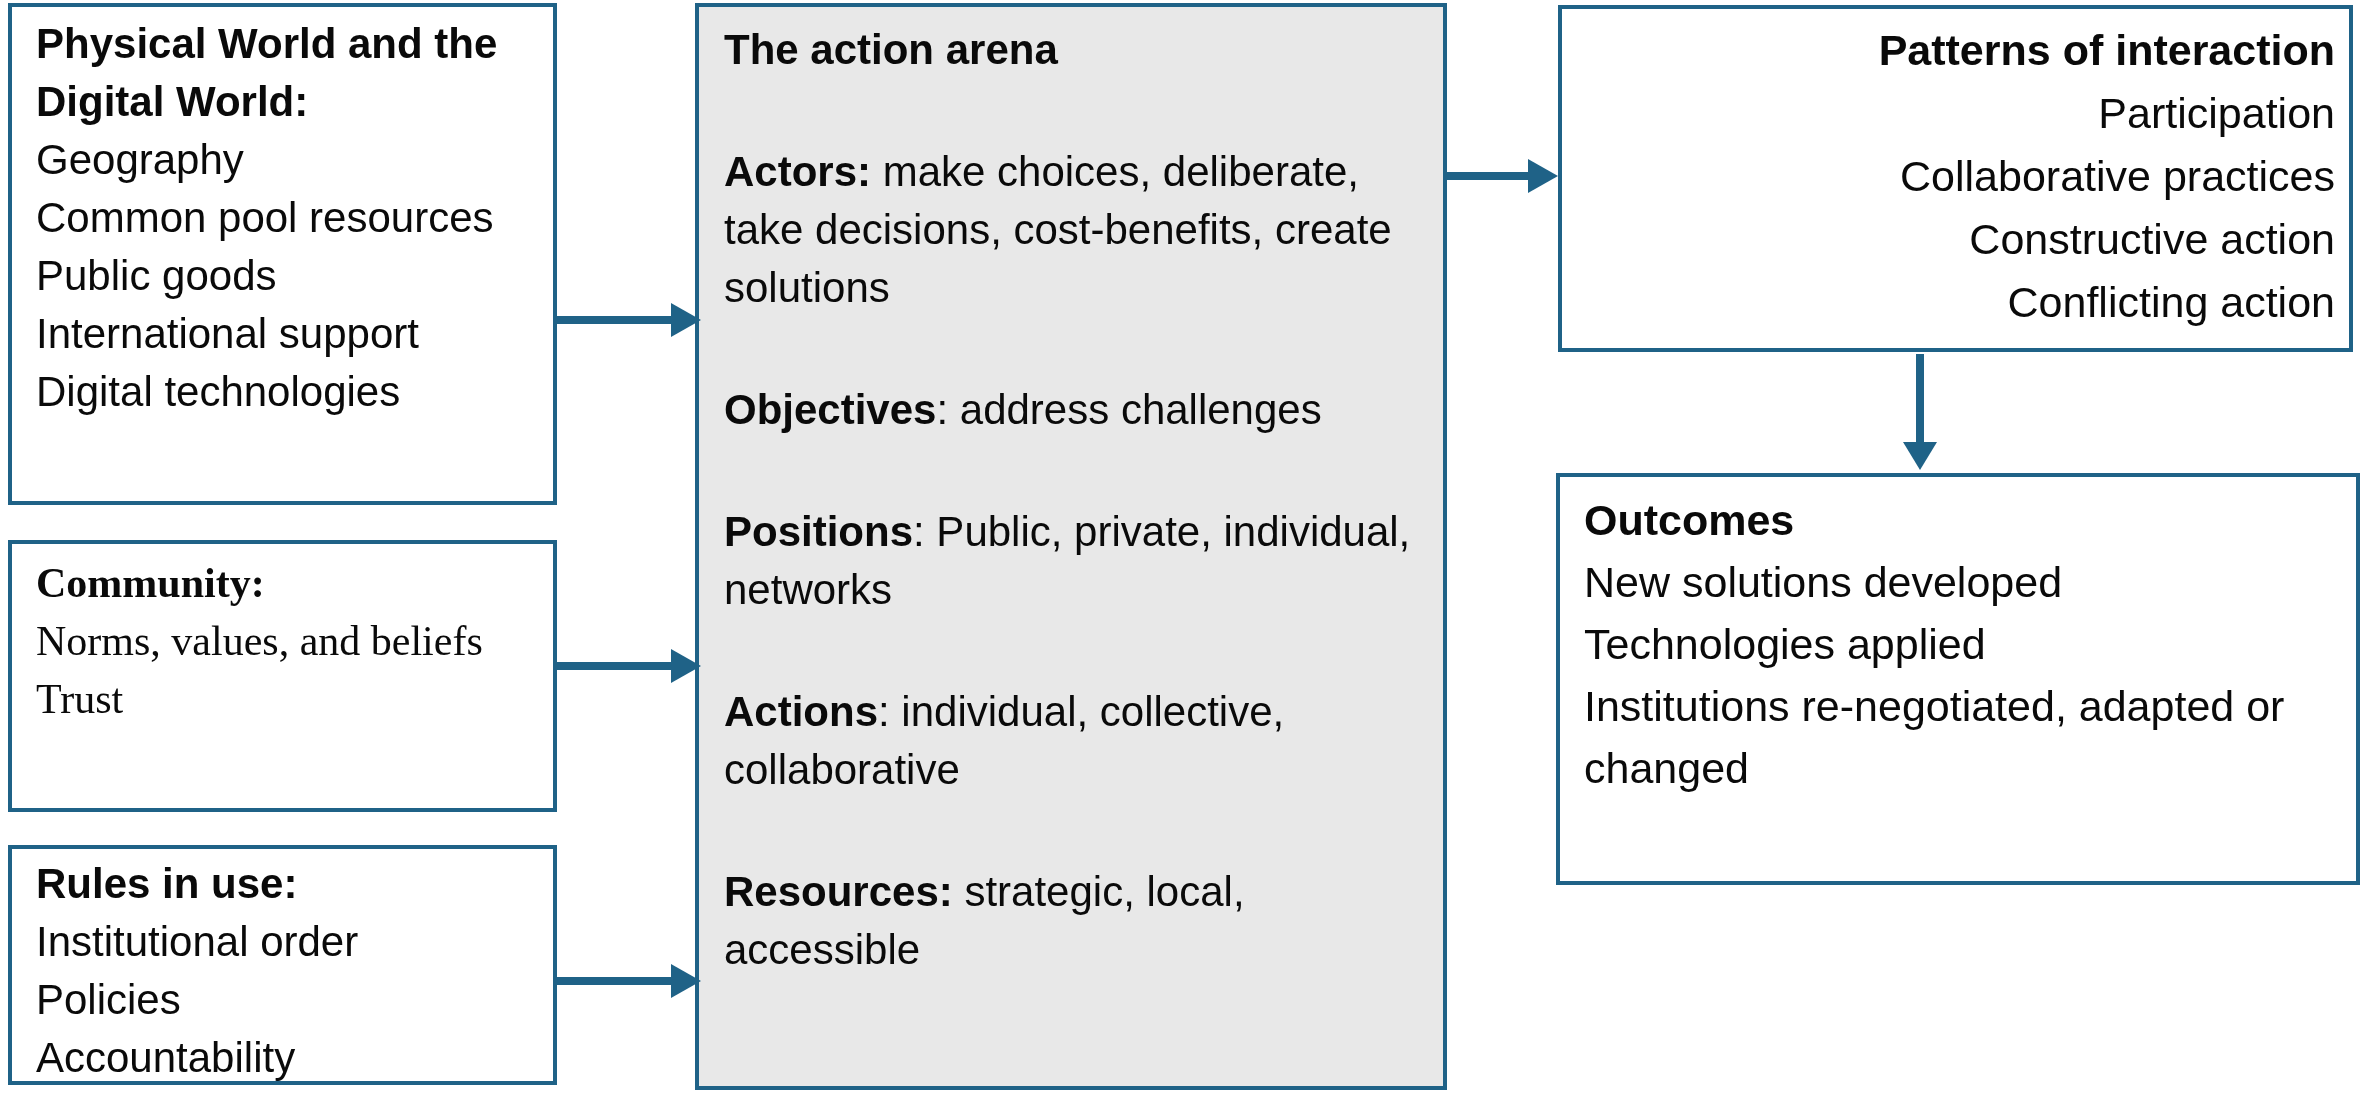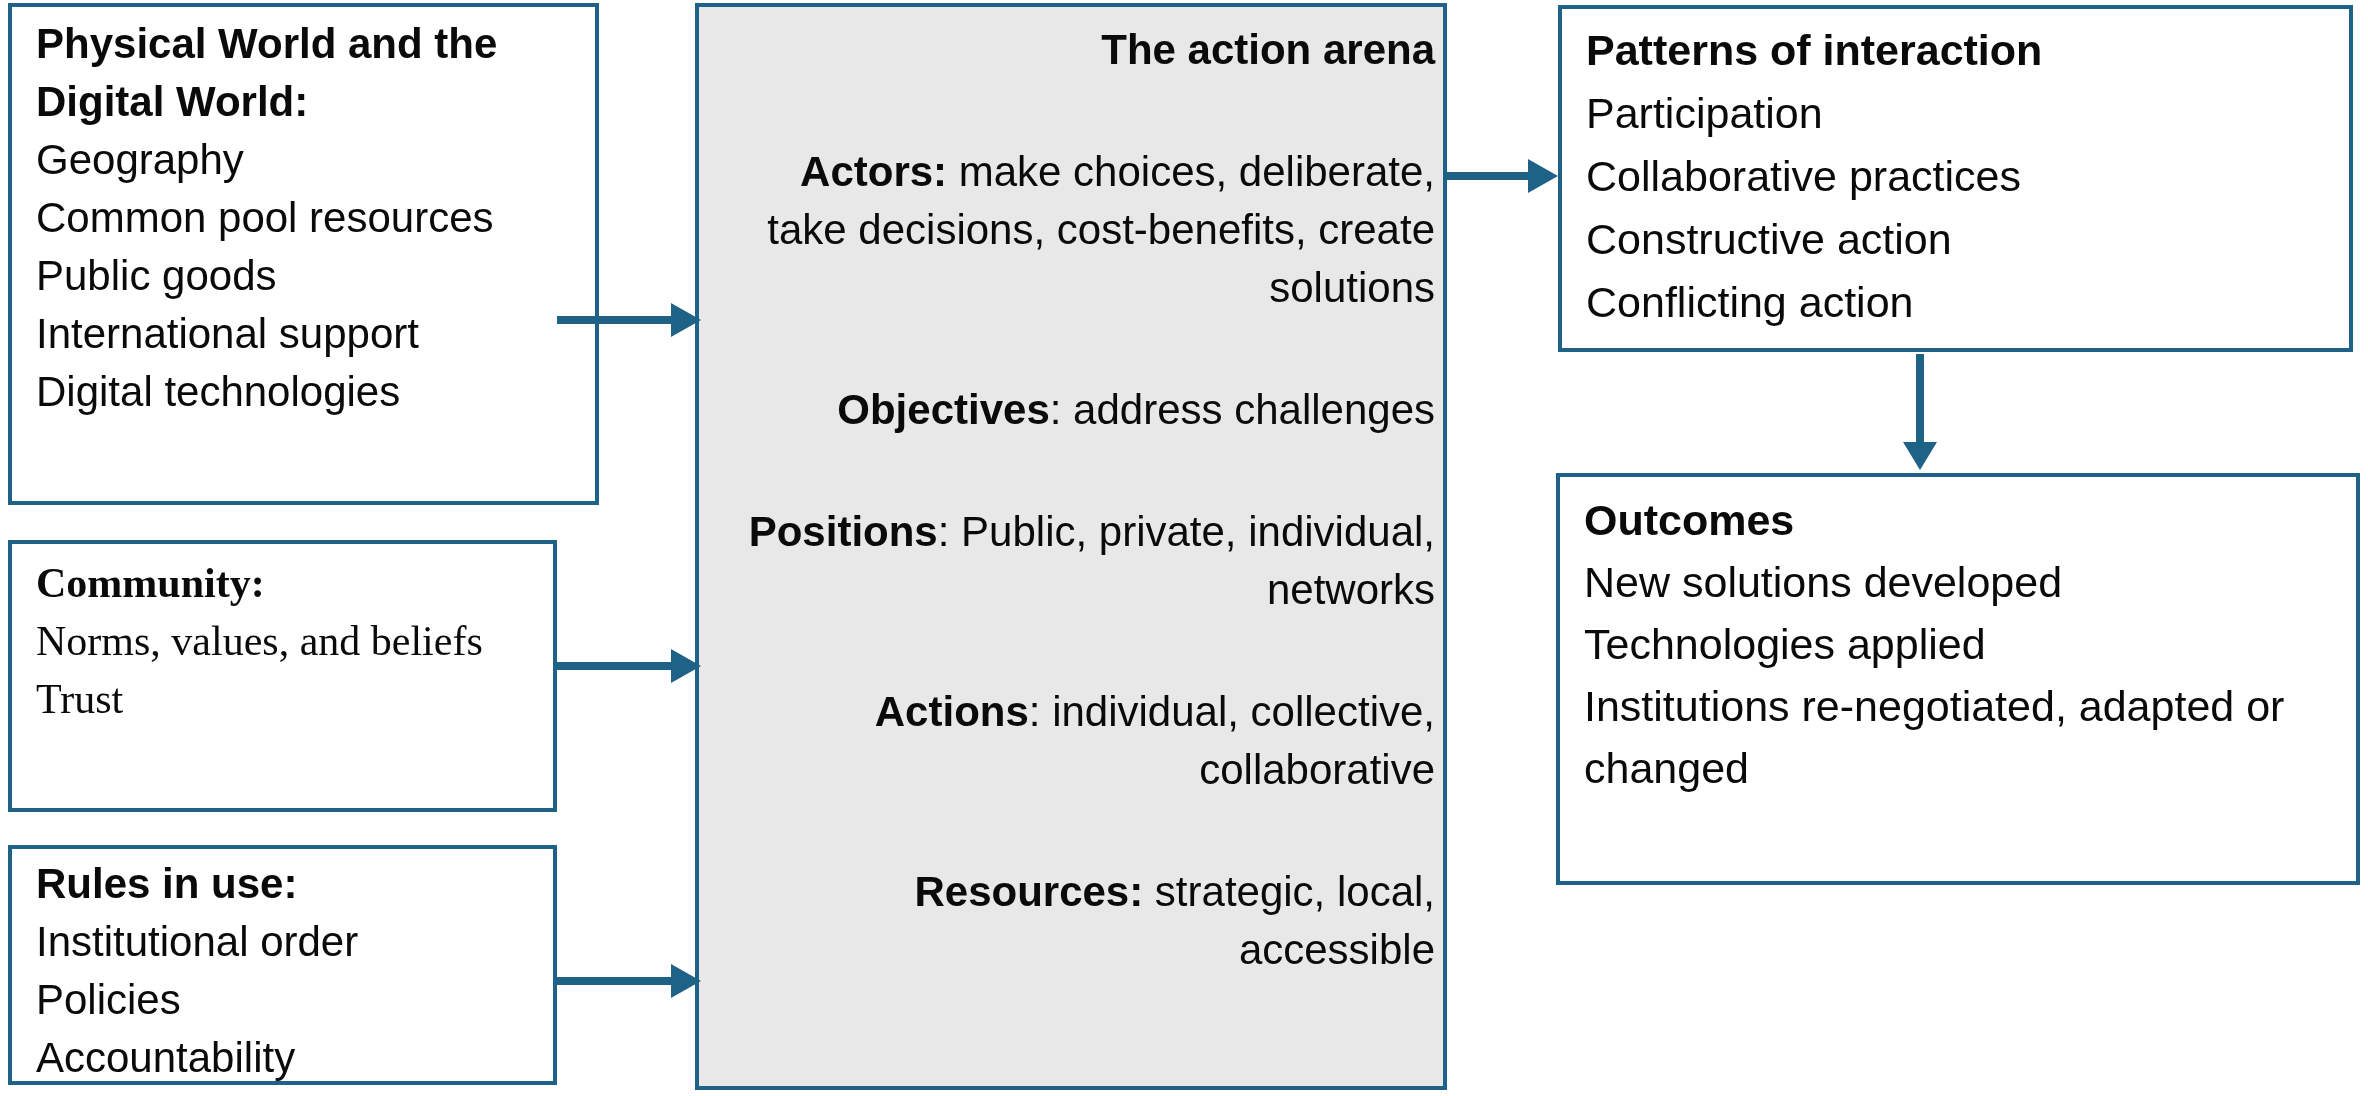--- a/index.html
+++ b/index.html
@@ -16,33 +16,32 @@
     border:4px solid #1f6287;
     background:#ffffff;
     box-sizing:border-box;
     font-size:42px;
     line-height:58px;
   }
   .box .title{font-weight:700;}
   .arena{
     background:#e8e8e8;
     padding:14px 8px 0 25px;
-    text-align:right;
   }
   .arena .para{margin:64px 0 0 0;}
   .arena .title{margin:0;}
   .b{font-weight:700;}
   
-  #box-physical{left:8px;top:3px;width:591px;height:502px;padding:8px 14px 0 24px;}
+  #box-physical{left:8px;top:3px;width:549px;height:502px;padding:8px 14px 0 24px;}
   #box-community{left:8px;top:540px;width:549px;height:272px;padding:10px 30px 0 24px;font-family:Liberation Serif, serif;}
   #box-rules{left:8px;top:845px;width:549px;height:240px;padding:6px 14px 0 24px;}
   
   #box-arena{left:695px;top:3px;width:752px;height:1087px;}
   
-  #box-patterns{left:1558px;top:5px;width:795px;height:347px;padding:10px 14px 0 24px;font-size:43px;line-height:63px;}
+  #box-patterns{left:1558px;top:5px;width:795px;height:347px;padding:10px 14px 0 24px;font-size:43px;line-height:63px;text-align:right;}
   #box-outcomes{left:1556px;top:473px;width:804px;height:412px;padding:12px 32px 0 24px;font-size:43px;line-height:62px;}
   
   .shaft{position:absolute;background:#1f6287;}
   .head-right{
     position:absolute;width:0;height:0;
     border-left:30px solid #1f6287;
     border-top:17px solid transparent;
     border-bottom:17px solid transparent;
   }
   .head-down{

